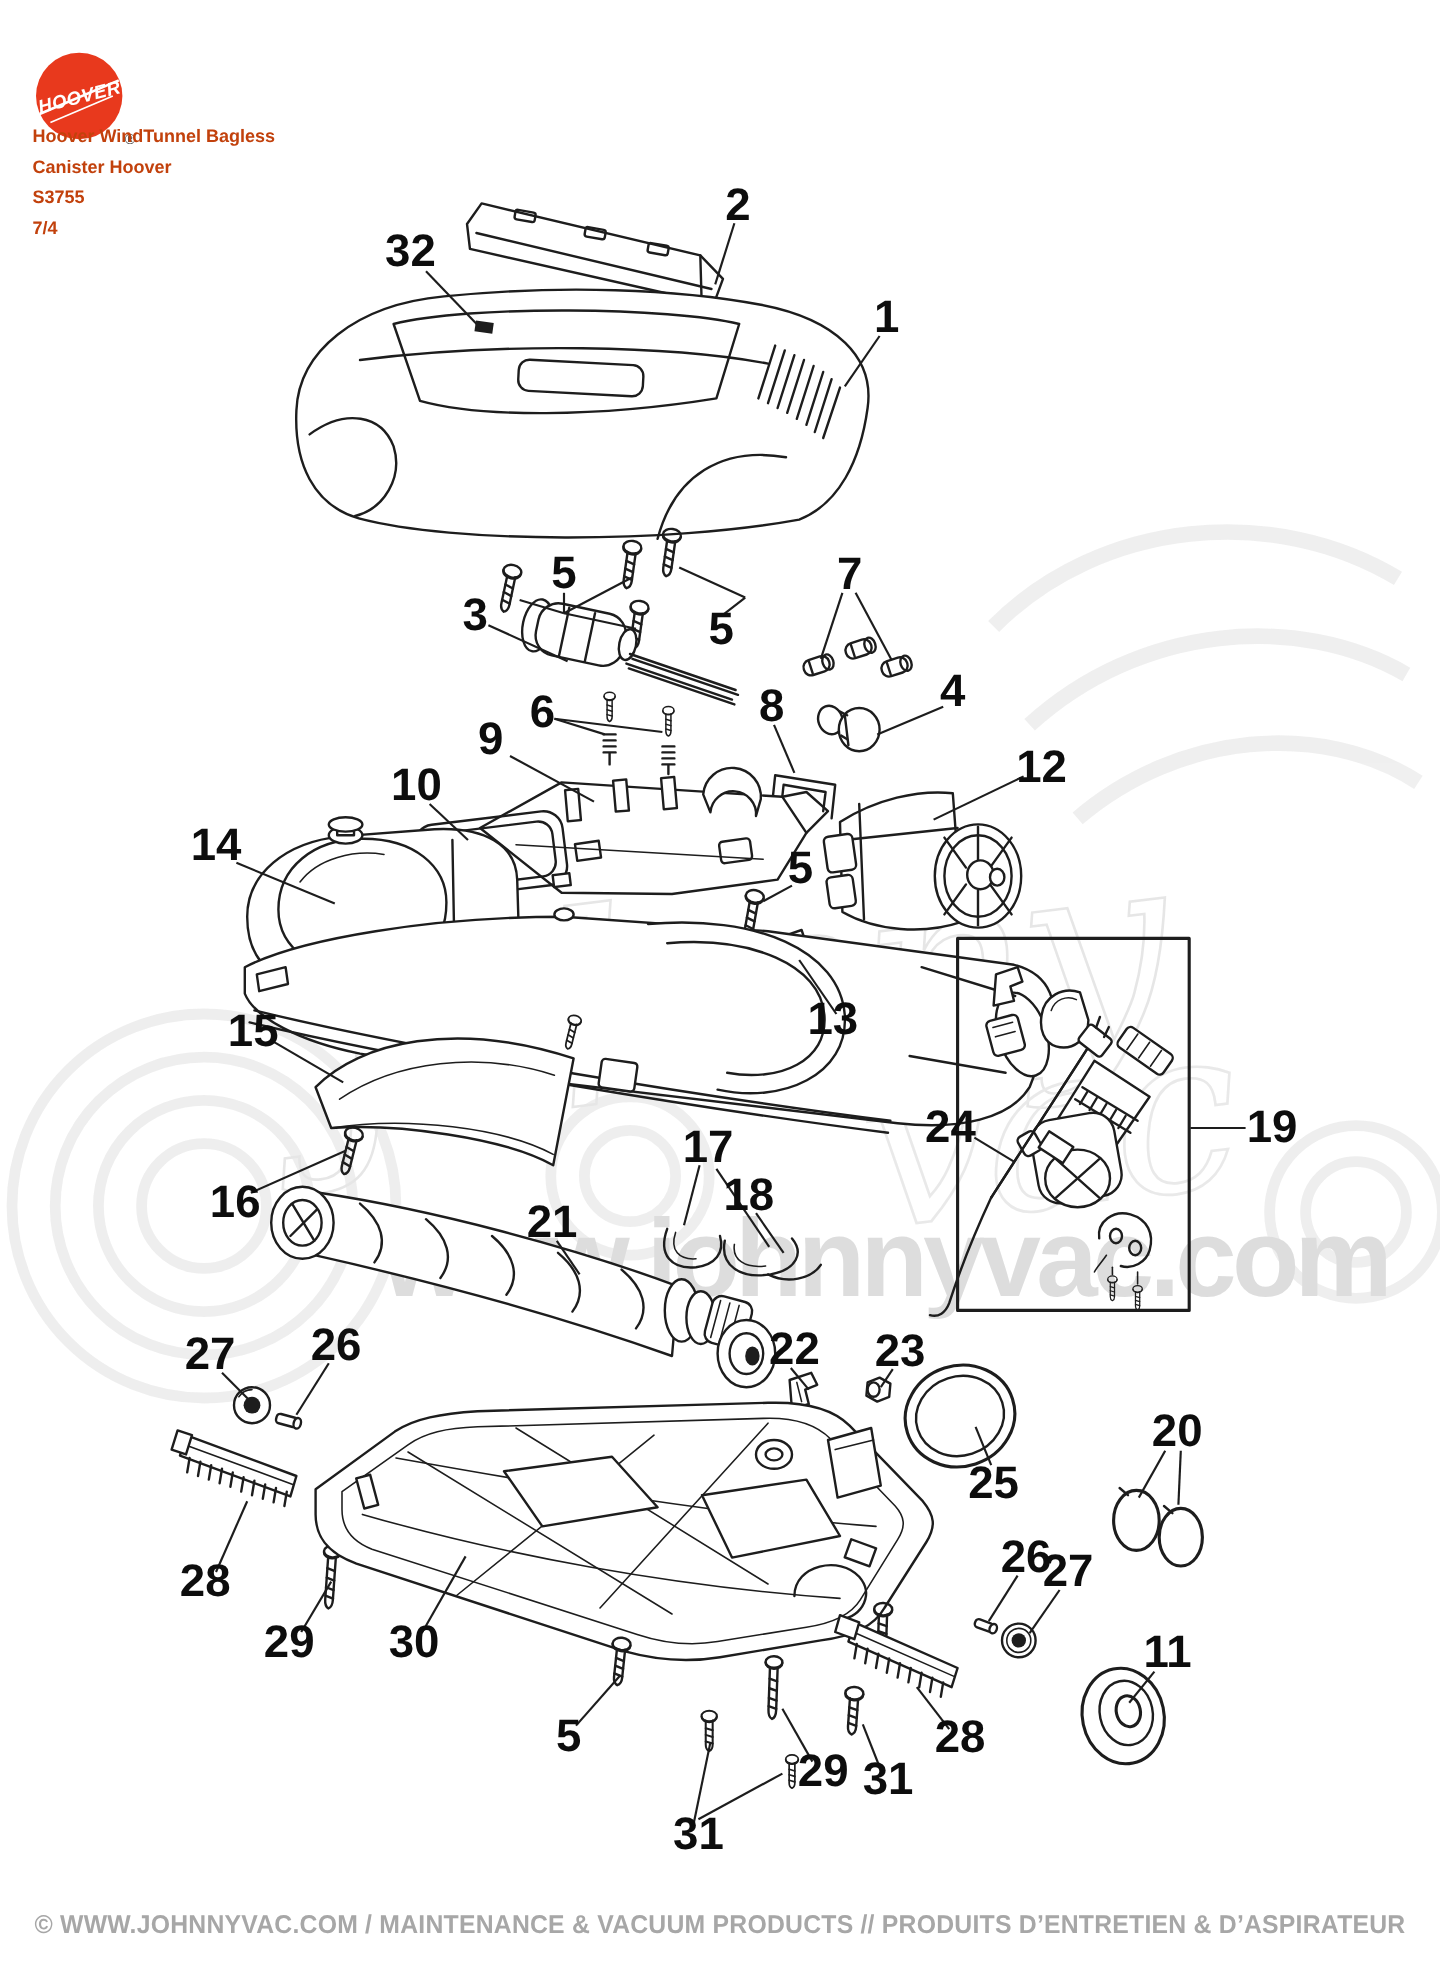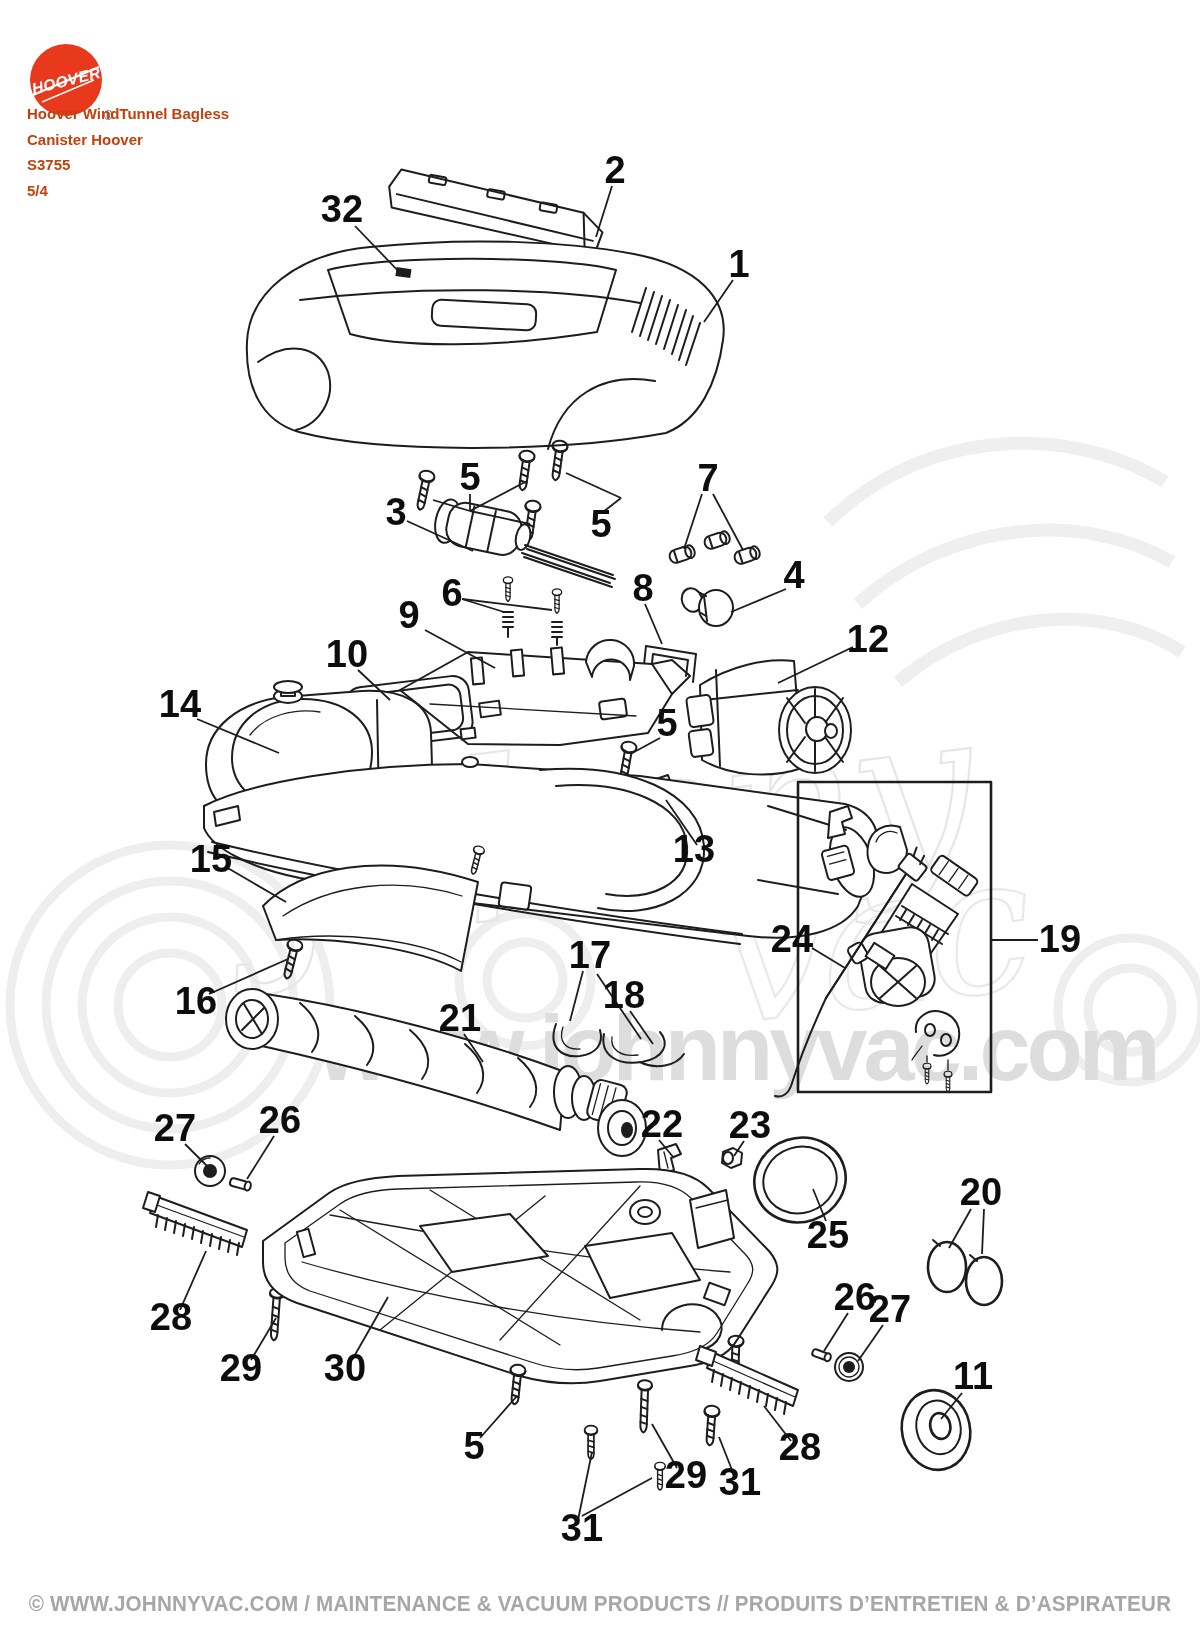--- a/index.html
+++ b/index.html
@@ -540,18 +540,18 @@
       <line x1="14" y1="60" x2="66" y2="38" stroke="#ffffff" stroke-width="1.4"></line>
       <text x="38" y="44" text-anchor="middle" fill="#ffffff" font-family="Liberation Sans, sans-serif" font-size="15.5" font-weight="700" font-style="italic" letter-spacing="0.5" transform="rotate(-14 38 38)">HOOVER</text>
       <text x="76" y="78" font-size="12" fill="#444">®</text>
     </svg>
   </div>
 
   <div class="title">
     <div>Hoover WindTunnel Bagless</div>
     <div>Canister Hoover</div>
     <div>S3755</div>
-    <div>5/4</div>
+    <div>7/4</div>
   </div>
 
   <div class="footer">© WWW.JOHNNYVAC.COM / MAINTENANCE &amp; VACUUM PRODUCTS  //  PRODUITS D’ENTRETIEN &amp; D’ASPIRATEUR</div>
 
 </div>
 
 </body></html>

